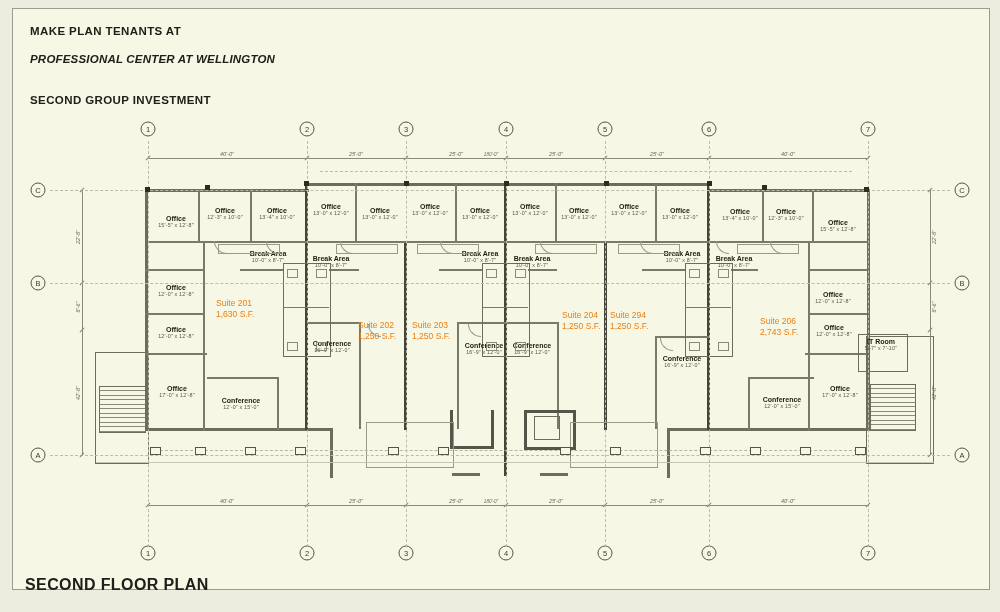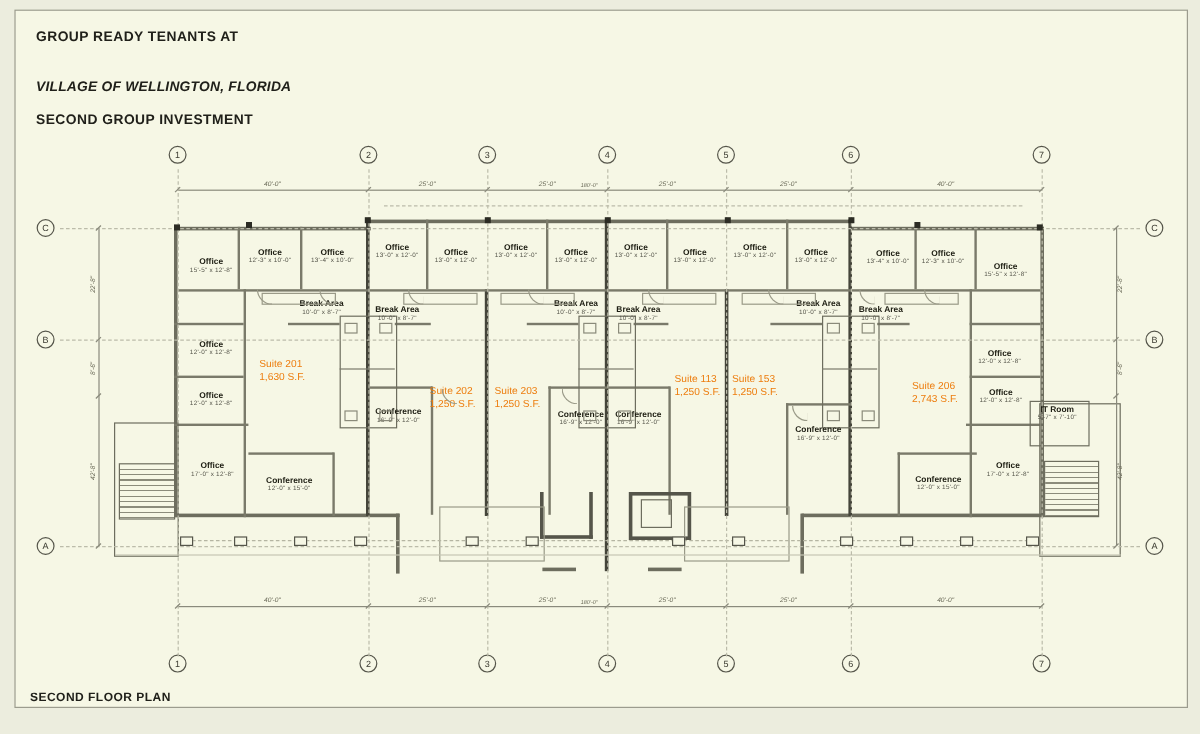--- a/index.html
+++ b/index.html
@@ -7,21 +7,21 @@
        font-family:"Liberation Sans",sans-serif;overflow:hidden;}
   #stage{position:absolute;left:0;top:0;width:1000px;height:612px;}
   .sheet{position:absolute;left:12px;top:8px;width:976px;height:580px;
          background:#f6f7e5;border:1px solid #9c9c8e;}
   
   .t{position:absolute;color:#20201a;white-space:nowrap;}
   .h1{left:30px;top:25px;font-size:11.5px;font-weight:bold;letter-spacing:.4px;}
   .h2{left:30px;top:53px;font-size:11.5px;font-weight:bold;font-style:italic;letter-spacing:.2px;}
   .h3{left:30px;top:67px;font-size:11.5px;font-weight:bold;font-style:italic;letter-spacing:.2px;}
   .h4{left:30px;top:94px;font-size:11.5px;font-weight:bold;letter-spacing:.4px;}
-  .ft{left:25px;top:576px;font-size:10px;font-weight:bold;letter-spacing:.4px;}
+  .ft{left:25px;top:576px;font-size:16px;font-weight:bold;letter-spacing:.4px;}
   
   .plan i{position:absolute;display:block;}
   .w3{background:#6d6d5e;}
   .wd{background:#45453a;}
   .w1{background:#7a7a6a;}
   .rect{position:absolute;border:1.5px solid #6d6d5e;background:transparent;}
   .lrect{position:absolute;border:1px solid #9a9a88;background:transparent;}
   .blk{position:absolute;width:5px;height:5px;background:#2c2c24;}
   .col{position:absolute;width:9px;height:6px;border:1px solid #55554a;background:#f6f7e5;}
   .door{position:absolute;width:12px;height:12px;border-left:1px solid #9a9a88;
@@ -50,22 +50,22 @@
   .suite{position:absolute;font-size:8.5px;font-weight:normal;color:#ed7d0e;line-height:1.25;white-space:nowrap;}
   .fix{position:absolute;width:9px;height:7px;border:1px solid #8a8a7a;}
   .furn{position:absolute;border:1px solid #9a9a88;height:8px;}
 </style>
 </head>
 <body>
 
 <div id="stage">
   <div class="sheet"></div>
 
-  <div class="t h1">GROUP READY TENANTS AT</div>
-  <div class="t h3">VILLAGE OF WELLINGTON, FLORIDA</div>
+  <div class="t h1">MAKE PLAN TENANTS AT</div>
+  <div class="t h2">PROFESSIONAL CENTER AT WELLINGTON</div>
   <div class="t h4">SECOND GROUP INVESTMENT</div>
   <div class="t ft">SECOND FLOOR PLAN</div>
 
   <div class="plan">
 
     <i class="glh" style="left:320px;top:171px;width:532px"></i>
 
     <i class="w3" style="left:145px;top:189px;width:164px;height:3px"></i>
     <i class="w3" style="left:307px;top:183px;width:404px;height:3px"></i>
     <i class="w3" style="left:709px;top:189px;width:161px;height:3px"></i>
@@ -352,25 +352,25 @@
     </div>
     <div class="suite" style="left: 358px; top: 320px;">
       <div>Suite 202</div>
       <div>1,250 S.F.</div>
     </div>
     <div class="suite" style="left: 412px; top: 320px;">
       <div>Suite 203</div>
       <div>1,250 S.F.</div>
     </div>
     <div class="suite" style="left: 562px; top: 310px;">
-      <div>Suite 113</div>
+      <div>Suite 204</div>
       <div>1,250 S.F.</div>
     </div>
     <div class="suite" style="left: 610px; top: 310px;">
-      <div>Suite 153</div>
+      <div>Suite 294</div>
       <div>1,250 S.F.</div>
     </div>
     <div class="suite" style="left: 760px; top: 316px;">
       <div>Suite 206</div>
       <div>2,743 S.F.</div>
     </div>
     <div class="blk" style="left: 205px; top: 185px;"></div>
     <div class="blk" style="left: 304px; top: 181px;"></div>
     <div class="blk" style="left: 404px; top: 181px;"></div>
     <div class="blk" style="left: 504px; top: 181px;"></div>

